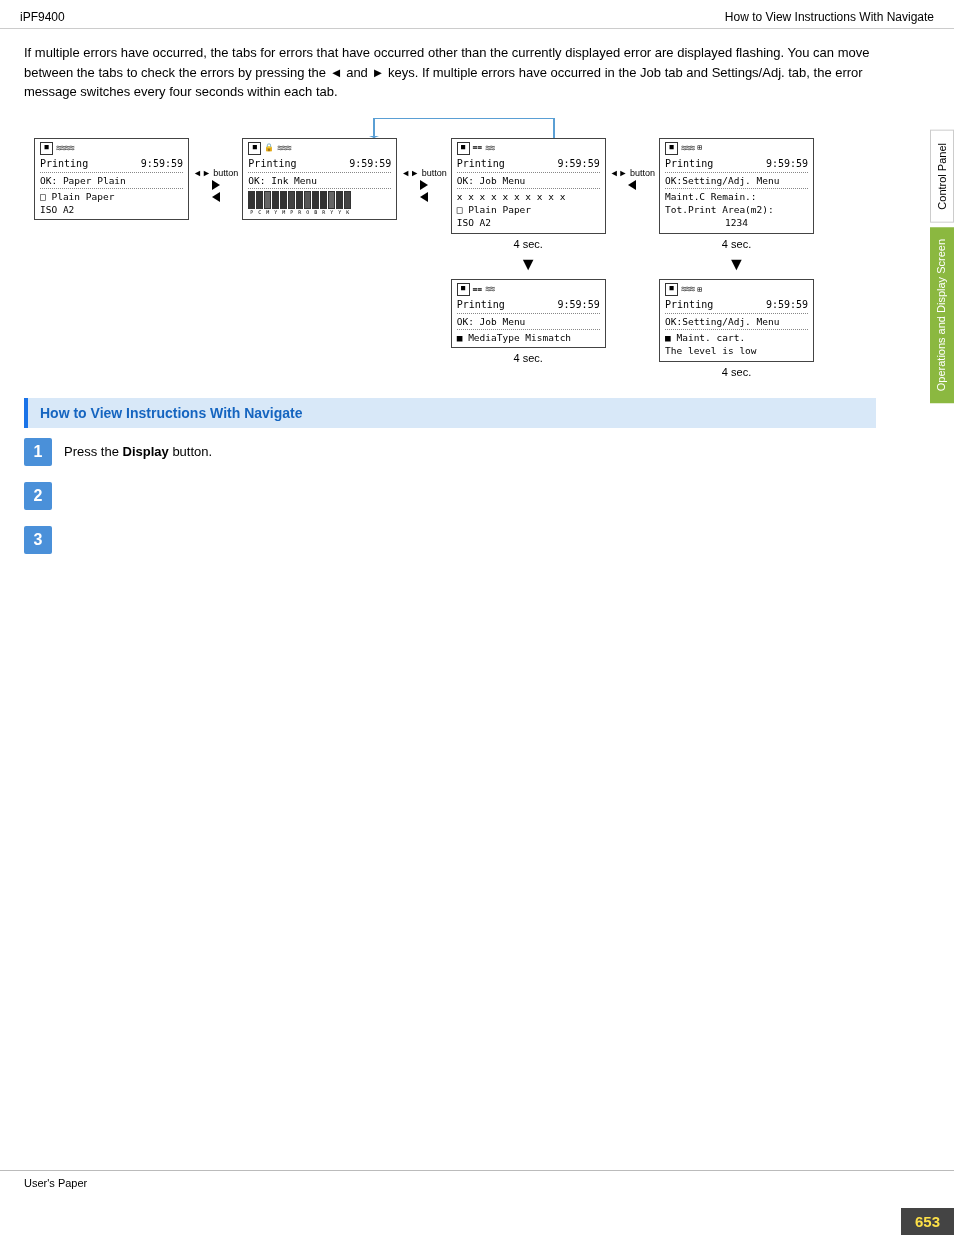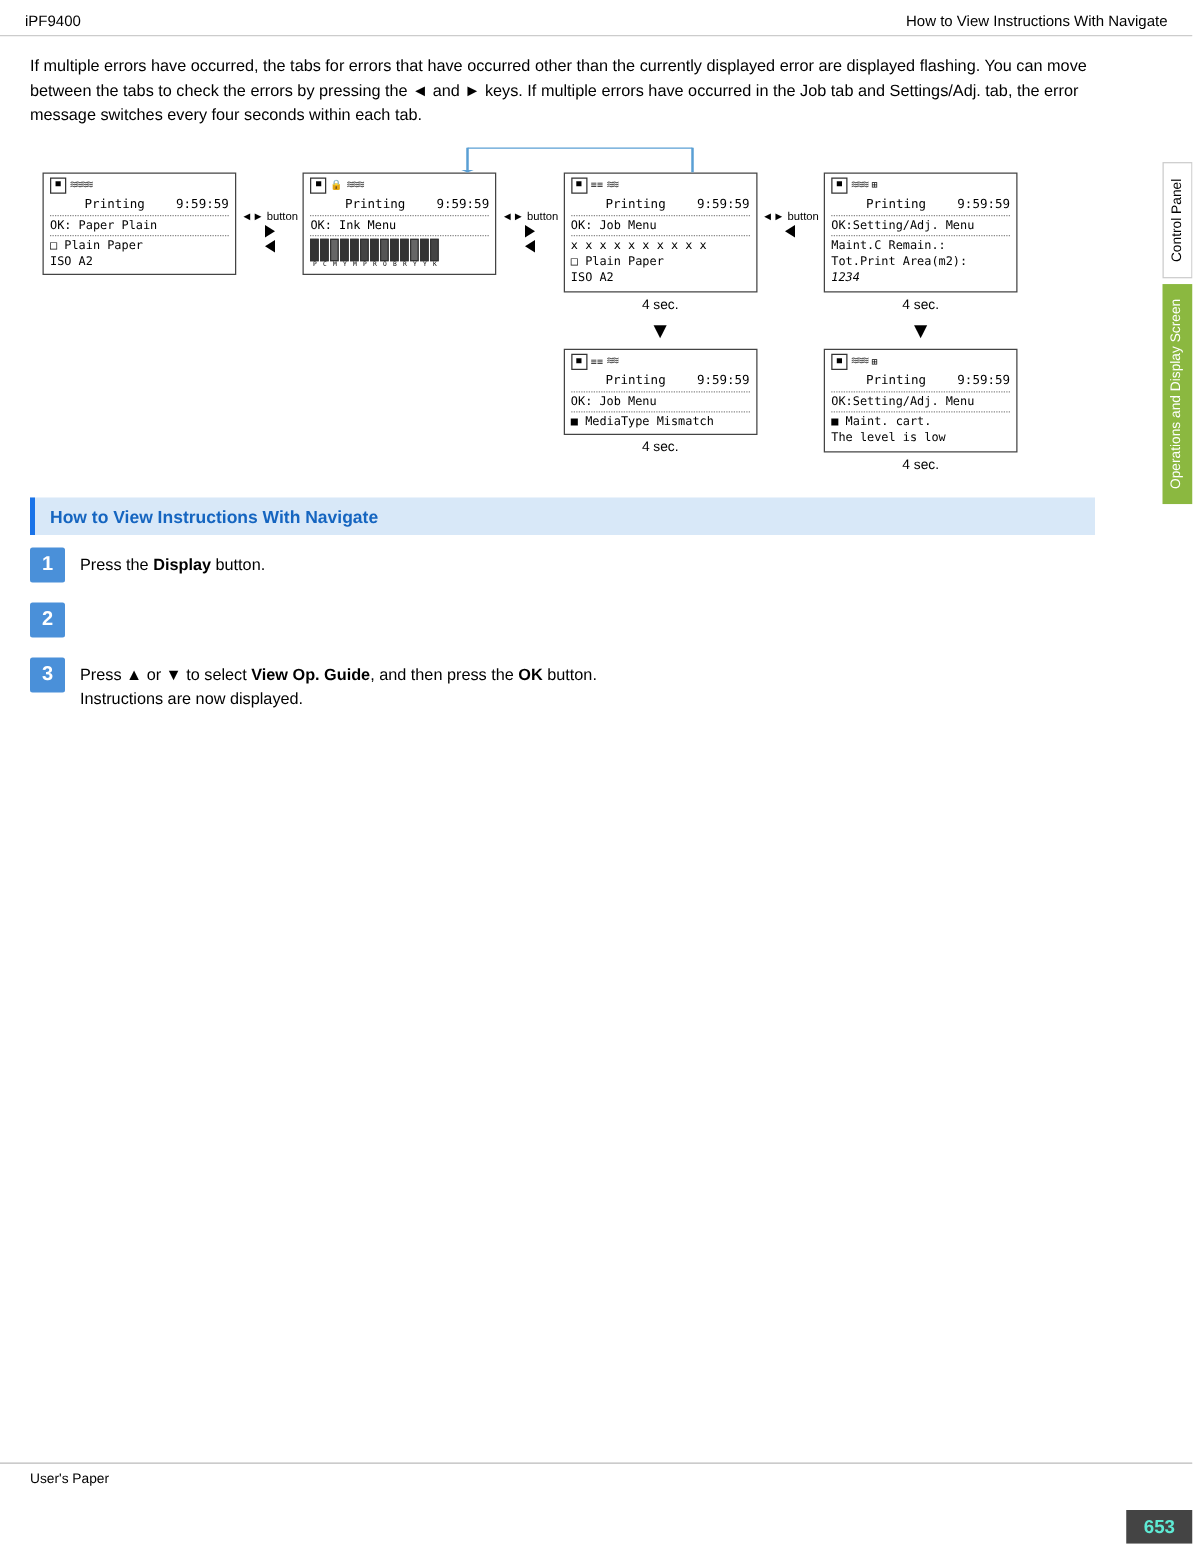--- a/index.html
+++ b/index.html
@@ -30,21 +30,21 @@
 
     
     .intro-text {
       font-size: 13px;
       line-height: 1.5;
       margin-bottom: 16px;
     }
 
     .lcd-row {
       display: flex;
-      justify-content: flex-end;
+      justify-content: space-between;
       font-size: 10px;
       gap: 25px;
     }
 
     
     .step-item {
       display: flex;
       align-items: flex-start;
       margin-bottom: 16px;
       gap: 12px;
@@ -324,21 +324,21 @@
           </div>
           <div class="lcd-row">
             <span>Printing</span>
             <span>9:59:59</span>
           </div>
           <div class="dotted-line"></div>
           <div>OK:Setting/Adj. Menu</div>
           <div class="dotted-line"></div>
           <div>Maint.C Remain.:</div>
           <div>Tot.Print Area(m2):</div>
-          <div style="text-align:left;font-style:italic;">1234</div>
+          <div style="text-align:center;">1234</div>
         </div>
         <div style="font-size:11px; margin-top:4px; margin-bottom:4px;">4 sec.</div>
 
         <div style="font-size:18px; text-align:center;">▼</div>
 
         <div class="lcd" style="margin-top:4px;">
           <div class="lcd-header-icons">
             <div class="icon-square">■</div>
             <div style="font-size:9px; letter-spacing:-1px; color:#444;">≋≋≋</div>
             <div style="font-size:8px;">⊞</div>
@@ -370,30 +370,26 @@
       Press the <b>Display</b> button.
     </div>
   </div>
 
   <div class="step-item">
     <div class="step-number">2</div>
   </div>
 
   <div class="step-item">
     <div class="step-number">3</div>
-    <div class="step-text">
-      Press ▲ or ▼ to select <b>View Op. Guide</b>, and then press the <b>OK</b> button.<br>
-      Instructions are now displayed.
-    </div>
   </div>
 
 </div>
 
 <div style="position:absolute; right:0; top:130px; display:flex; flex-direction:column;">
   <div style="writing-mode:vertical-rl; transform:rotate(180deg); font-size:11px; padding:12px 5px; border:1px solid #ccc; background:#fff; color:#000; white-space:nowrap;">Control Panel</div>
   <div style="writing-mode:vertical-rl; transform:rotate(180deg); font-size:11px; padding:12px 5px; background:#8bb840; color:#fff; white-space:nowrap; margin-top:4px;">Operations and Display Screen</div>
 </div>
 
 <div style="position:absolute; bottom:40px; left:0; right:0; padding:6px 24px; display:flex; justify-content:space-between; border-top:1px solid #bbb; font-size:11px;">
   <span>User's Paper</span>
 </div>
 
-<div style="position:absolute; bottom:0; right:0; background:#444; color:#5eead4; padding:5px 14px; font-size:15px; font-weight:bold;">653</div>
+<div style="position:absolute; bottom:0; right:0; background:#444; color:#fde047; padding:5px 14px; font-size:15px; font-weight:bold;">653</div>
 
 </body></html>

